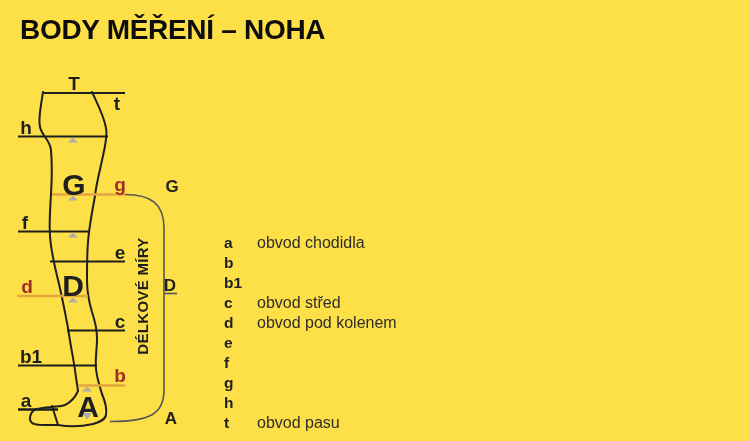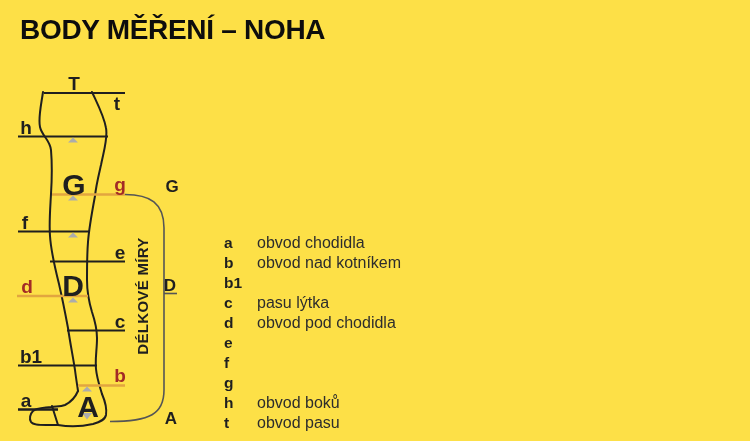--- a/index.html
+++ b/index.html
@@ -125,45 +125,43 @@
     </g>
   </svg>
 
   <div class="legend">
     <div class="legend-row">
       <span class="legend-key">a</span>
       <span class="legend-label">obvod chodidla</span>
     </div>
     <div class="legend-row">
       <span class="legend-key">b</span>
-      <span class="legend-label">obvod nad kotníkem</span>
     </div>
     <div class="legend-row">
       <span class="legend-key">b1</span>
     </div>
     <div class="legend-row">
       <span class="legend-key">c</span>
-      <span class="legend-label">pasu lýtka</span>
+      <span class="legend-label">obvod střed</span>
     </div>
     <div class="legend-row">
       <span class="legend-key">d</span>
-      <span class="legend-label">obvod pod chodidla</span>
+      <span class="legend-label">obvod pod kolenem</span>
     </div>
     <div class="legend-row">
       <span class="legend-key">e</span>
     </div>
     <div class="legend-row">
       <span class="legend-key">f</span>
     </div>
     <div class="legend-row">
       <span class="legend-key">g</span>
     </div>
     <div class="legend-row">
       <span class="legend-key">h</span>
-      <span class="legend-label">obvod boků</span>
     </div>
     <div class="legend-row">
       <span class="legend-key">t</span>
       <span class="legend-label">obvod pasu</span>
     </div>
   </div>
 
 </div>
 
 </body></html>

